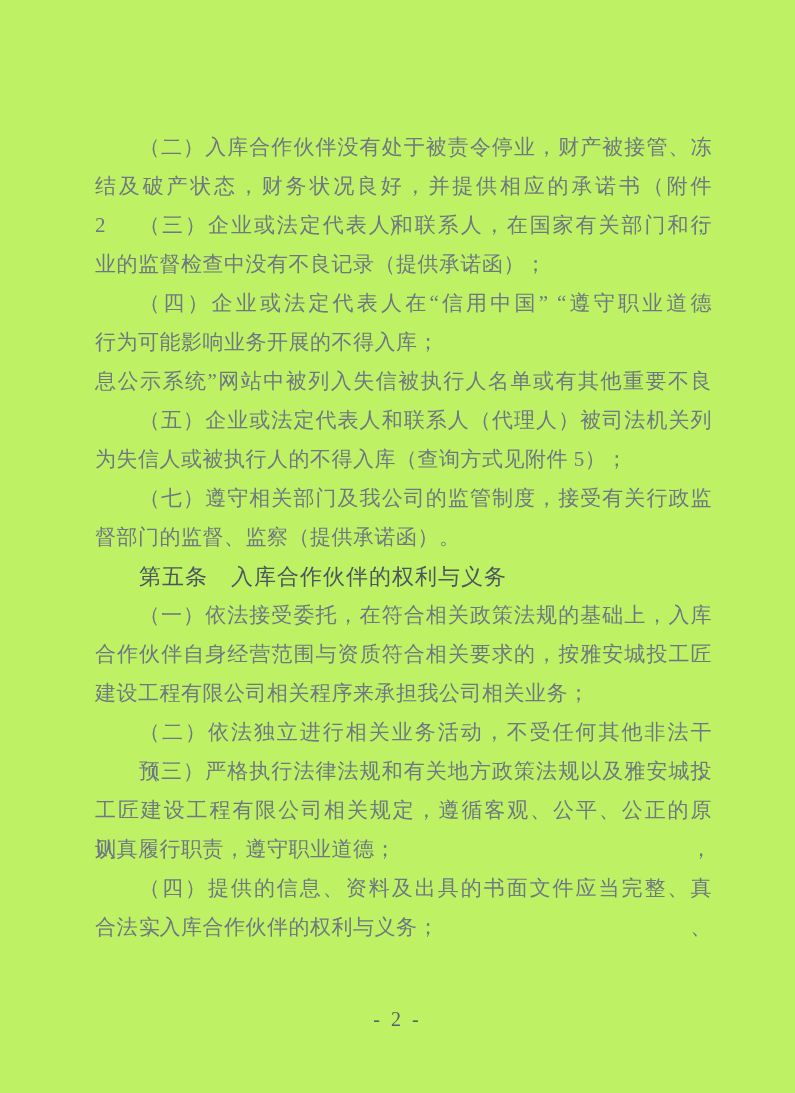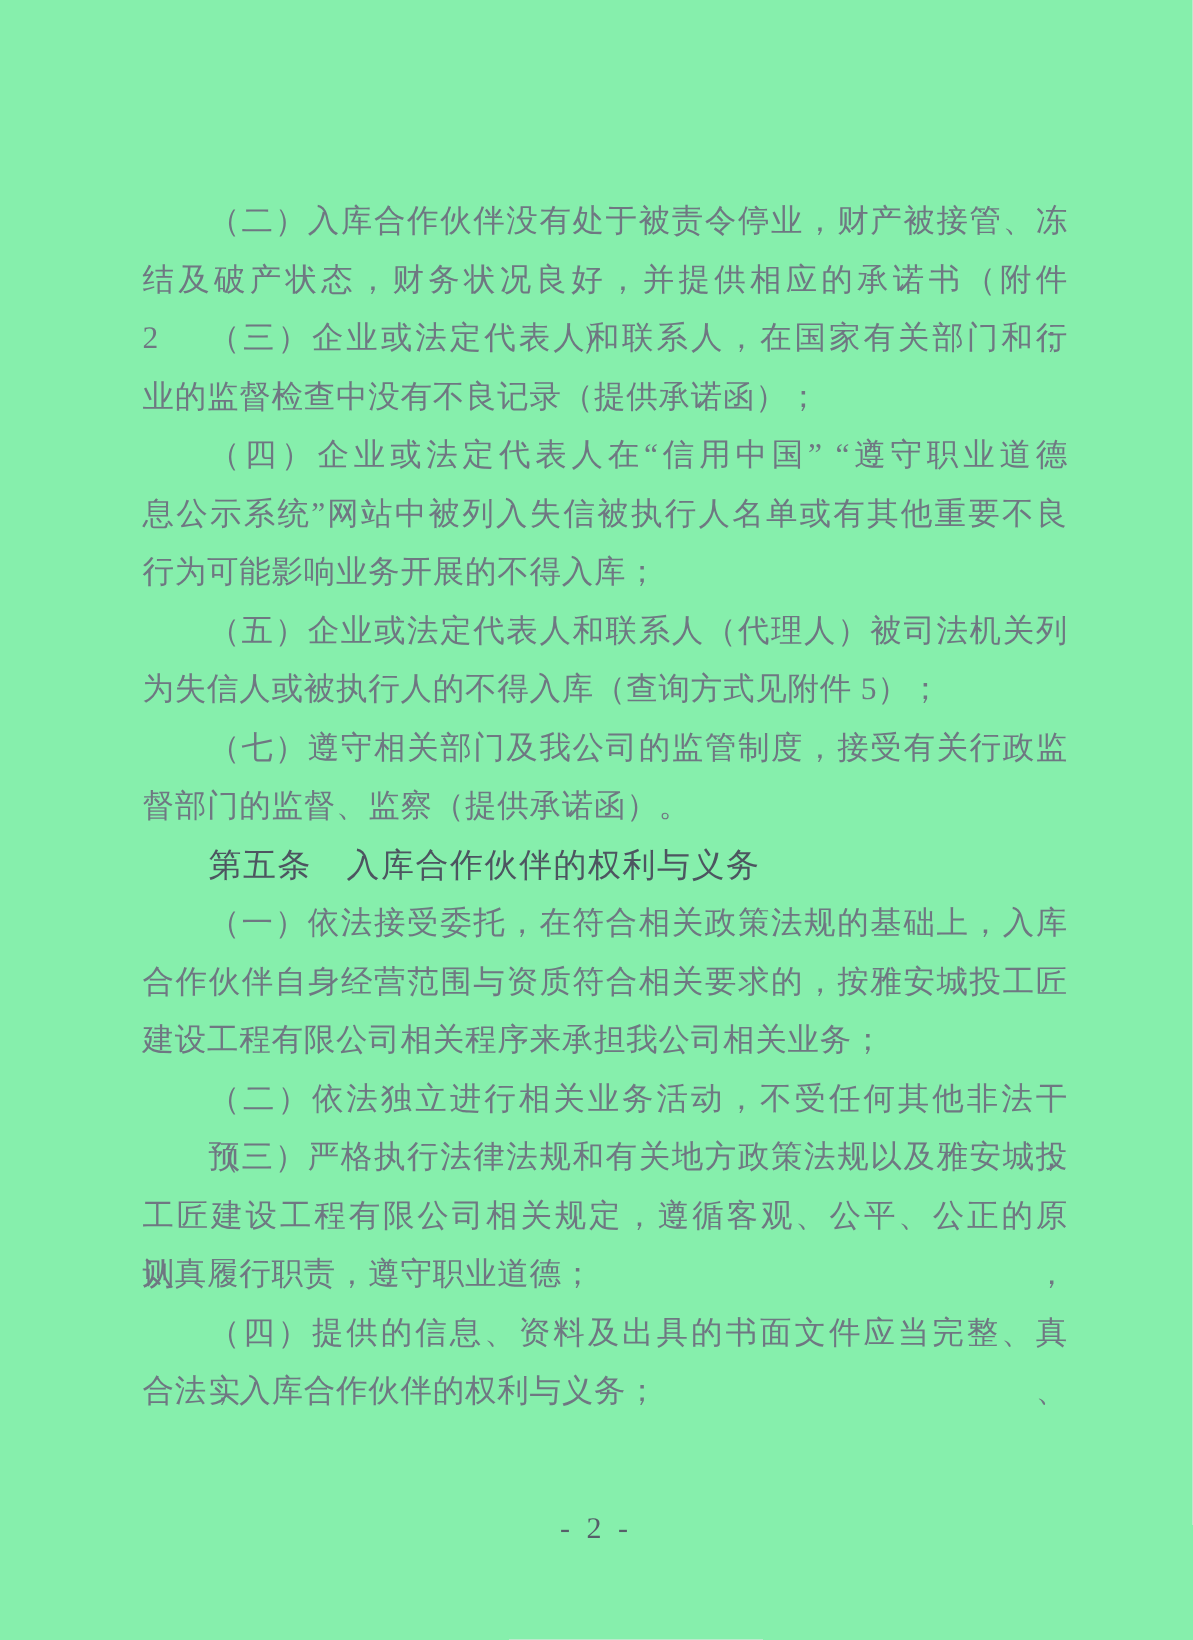--- a/index.html
+++ b/index.html
@@ -5,21 +5,21 @@
   html, body {
     margin: 0;
     padding: 0;
     background: #e8e8e8;
   }
   .page {
     position: relative;
     width: 795px;
     height: 1093px;
     margin: 0 auto;
-    background: #86efac;
+    background: #bef264;
     overflow: hidden;
     font-family: "Liberation Serif", serif;
   }
   .textblock {
     position: absolute;
     left: 95px;
     top: 128px;
     width: 617px;
   }
   .line {
@@ -60,22 +60,22 @@
 </head>
 <body>
 
 <div class="page">
   <div class="textblock">
       <div class="line indent full">（二）入库合作伙伴没有处于被责令停业，财产被接管、冻</div>
       <div class="line full">结及破产状态，财务状况良好，并提供相应的承诺书（附件 2）；</div>
       <div class="line indent full">（三）企业或法定代表人和联系人，在国家有关部门和行</div>
       <div class="line">业的监督检查中没有不良记录（提供承诺函）；</div>
       <div class="line indent full">（四）企业或法定代表人在“信用中国” “遵守职业道德</div>
+      <div class="line">行为可能影响业务开展的不得入库；</div>
       <div class="line full">息公示系统”网站中被列入失信被执行人名单或有其他重要不良</div>
-      <div class="line">行为可能影响业务开展的不得入库；</div>
       <div class="line indent full">（五）企业或法定代表人和联系人（代理人）被司法机关列</div>
       <div class="line">为失信人或被执行人的不得入库（查询方式见附件 5）；</div>
       <div class="line indent full">（七）遵守相关部门及我公司的监管制度，接受有关行政监</div>
       <div class="line">督部门的监督、监察（提供承诺函）。</div>
       <div class="line indent heading">第五条　入库合作伙伴的权利与义务</div>
       <div class="line indent full">（一）依法接受委托，在符合相关政策法规的基础上，入库</div>
       <div class="line full">合作伙伴自身经营范围与资质符合相关要求的，按雅安城投工匠</div>
       <div class="line">建设工程有限公司相关程序来承担我公司相关业务；</div>
       <div class="line indent full">（二）依法独立进行相关业务活动，不受任何其他非法干预；</div>
       <div class="line indent full">（三）严格执行法律法规和有关地方政策法规以及雅安城投</div>

